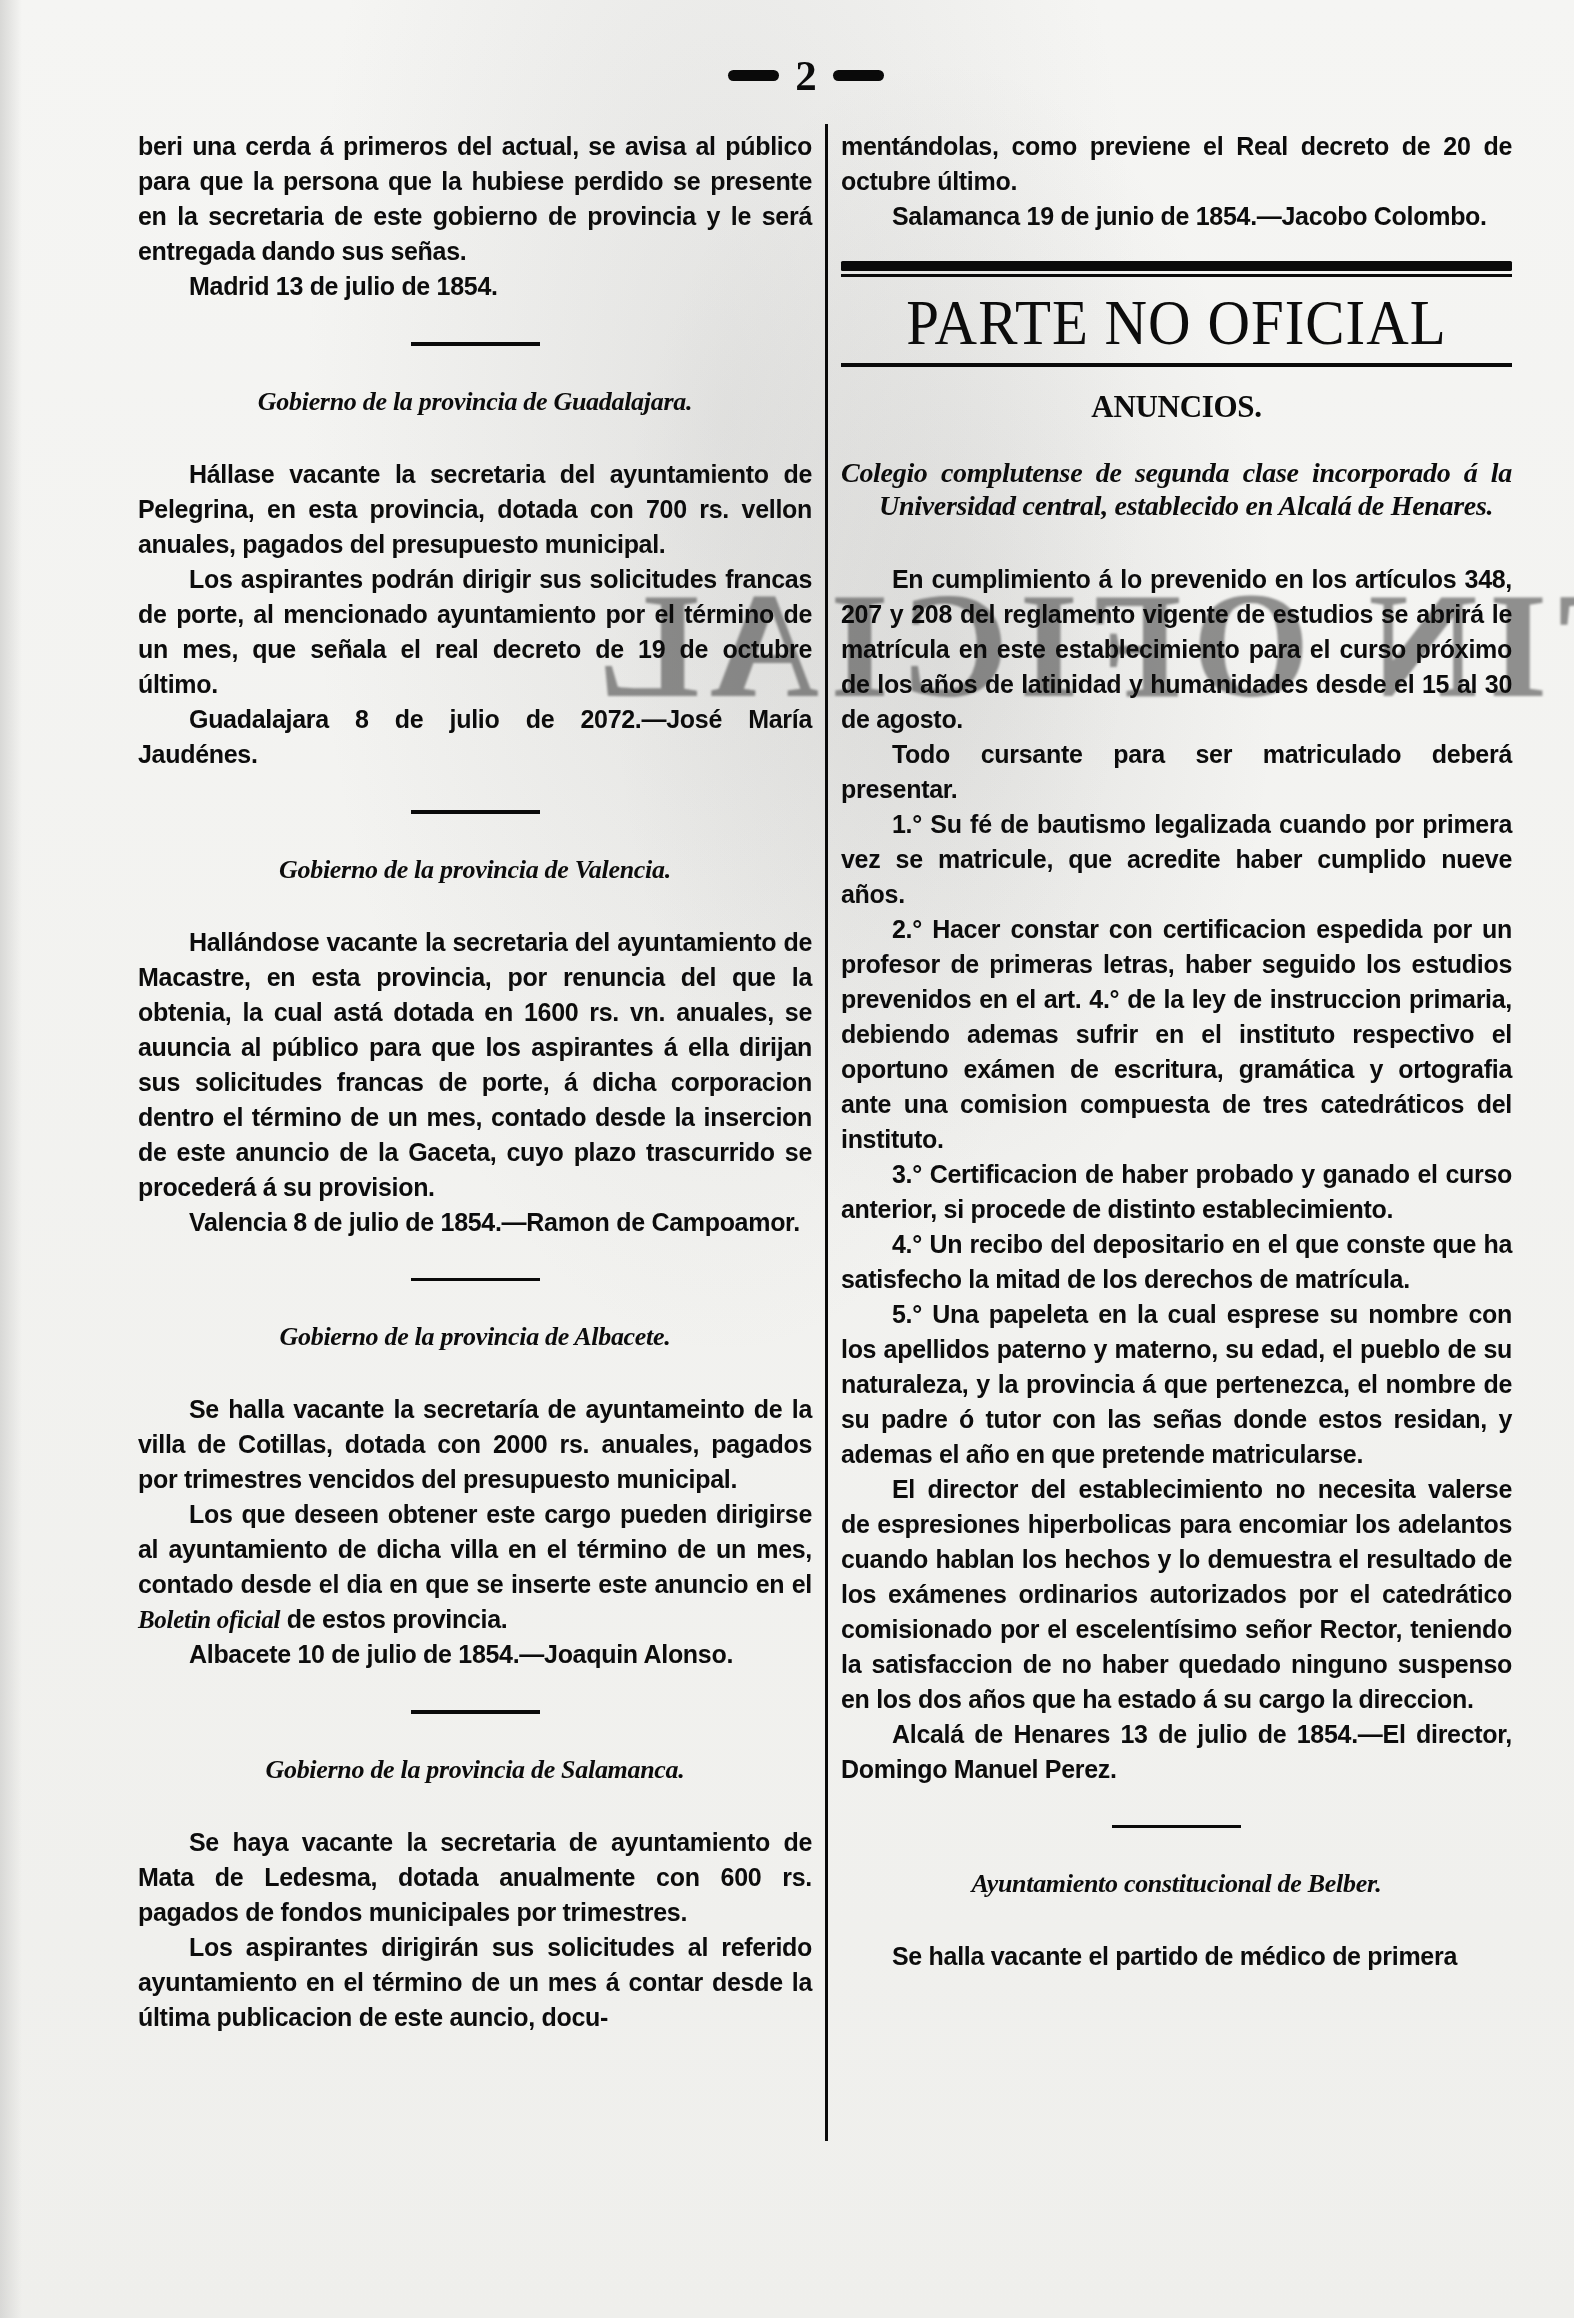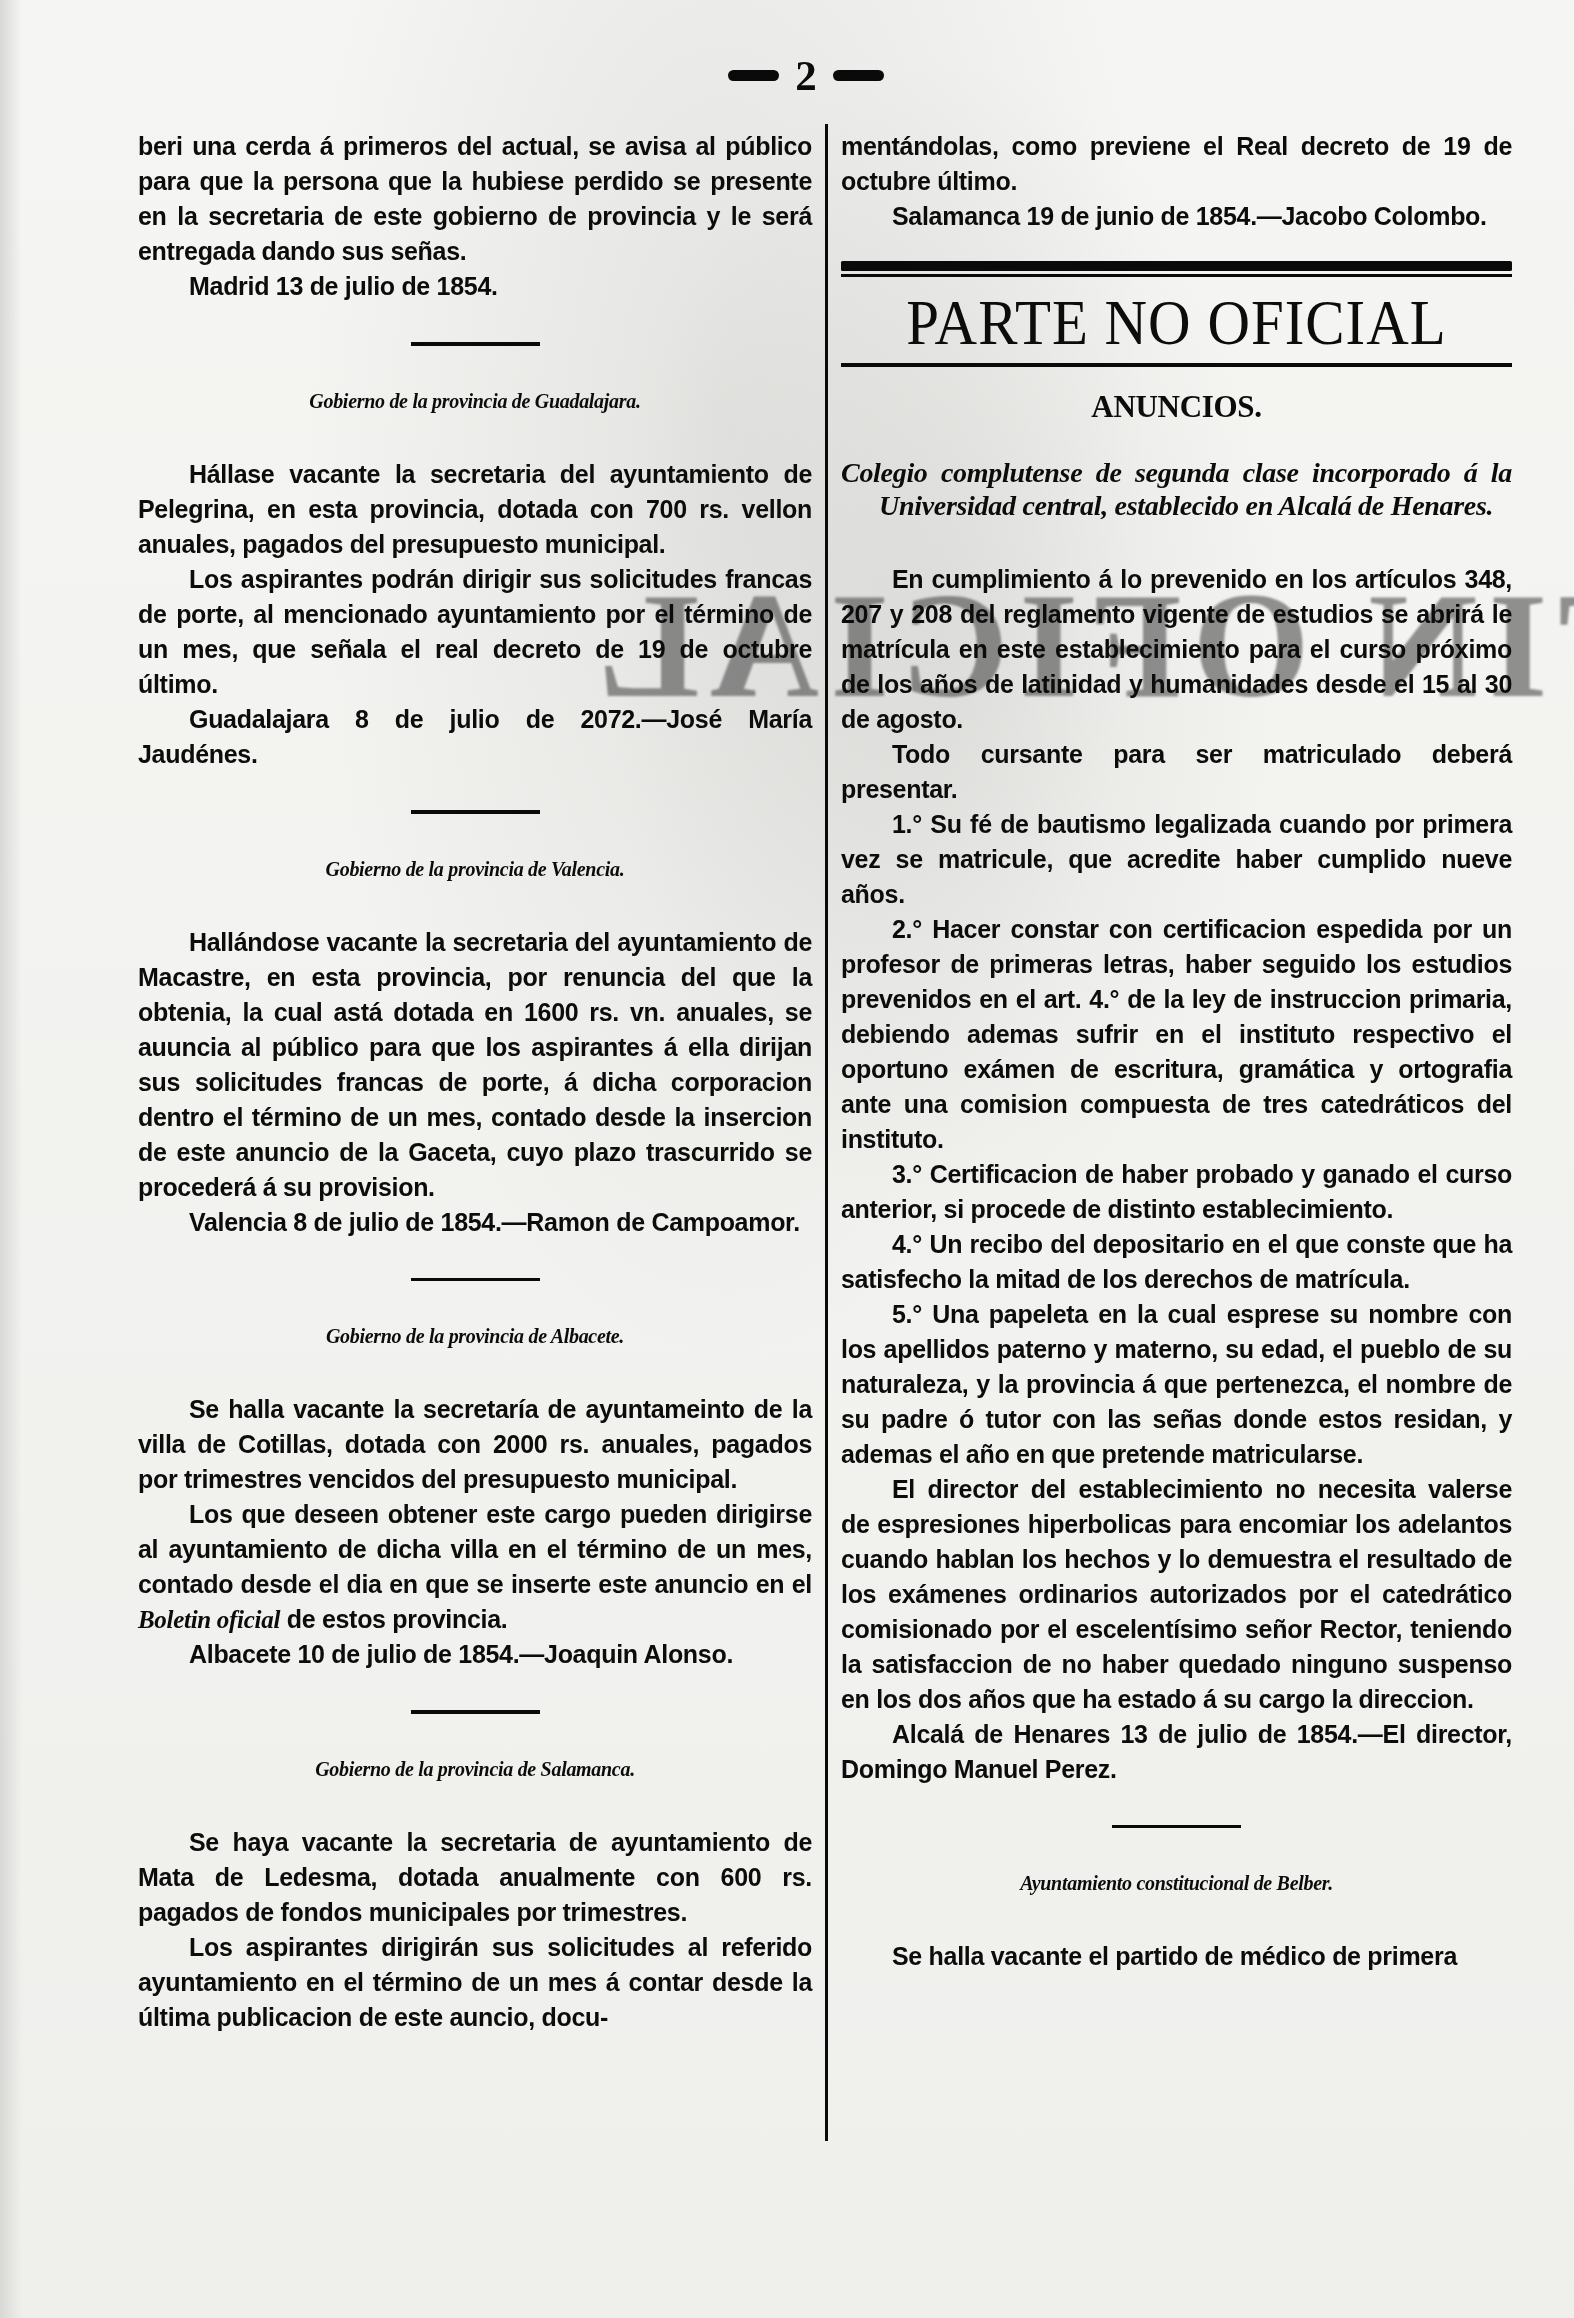--- a/index.html
+++ b/index.html
@@ -63,21 +63,21 @@
   p { margin: 0; }
   .indent { text-indent: 51px; }
   .noindent { text-indent: 0; }
   .short-rule {
     width: 129px; height: 3.8px; background: #0a0a0a;
     margin: 38px auto 38px auto;
   }
   .section-title {
     font-family: "Liberation Serif", "DejaVu Serif", serif;
     font-style: italic; font-weight: bold;
-    font-size: 20px; text-align: center;
+    font-size: 26px; text-align: center;
     margin: 16px 0 38px 0;
   }
   .double-rule {
     margin: 27px 0 10.8px 0;
   }
   .double-rule .thick { height: 9.7px; background: #0a0a0a; border-radius: 1.6px; }
   .double-rule .thin { height: 3.2px; background: #0a0a0a; margin-top: 3.2px; }
   .part-title {
     font-family: "Liberation Serif", "DejaVu Serif", serif;
     font-weight: normal;
@@ -156,21 +156,21 @@
   <div class="short-rule"></div>
 
   <section>
     <div class="section-title">Gobierno de la provincia de Salamanca.</div>
     <p class="indent">Se haya vacante la secretaria de ayuntamiento de Mata de Ledesma, dotada anualmente con 600 rs. pagados de fondos municipales por trimestres.</p>
     <p class="indent">Los aspirantes dirigirán sus solicitudes al referido ayuntamiento en el término de un mes á contar desde la última publicacion de este auncio, docu-</p>
   </section>
 </div>
 
 <div class="column col-right">
-  <p class="noindent">mentándolas, como previene el Real decreto de 19 de octubre último.</p>
+  <p class="noindent">mentándolas, como previene el Real decreto de 20 de octubre último.</p>
   <p class="signature">Salamanca 19 de junio de 1854.—Jacobo Colombo.</p>
 
   <div class="double-rule">
     <div class="thick"></div>
     <div class="thin"></div>
   </div>
 
   <div class="part-title">PARTE NO OFICIAL</div>
   <div class="part-underline"></div>
 

